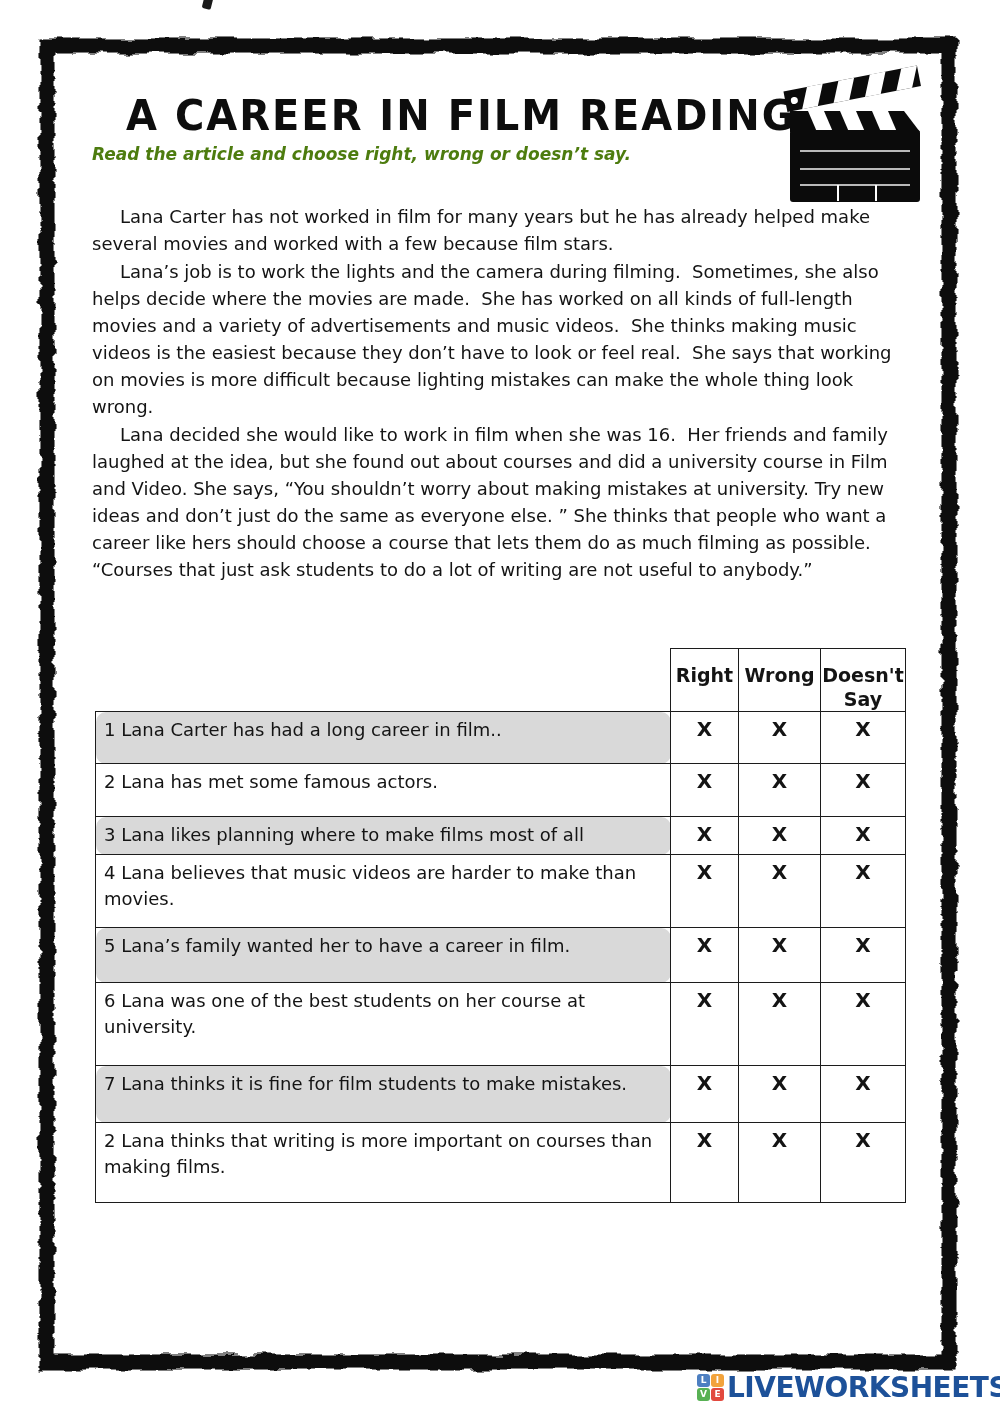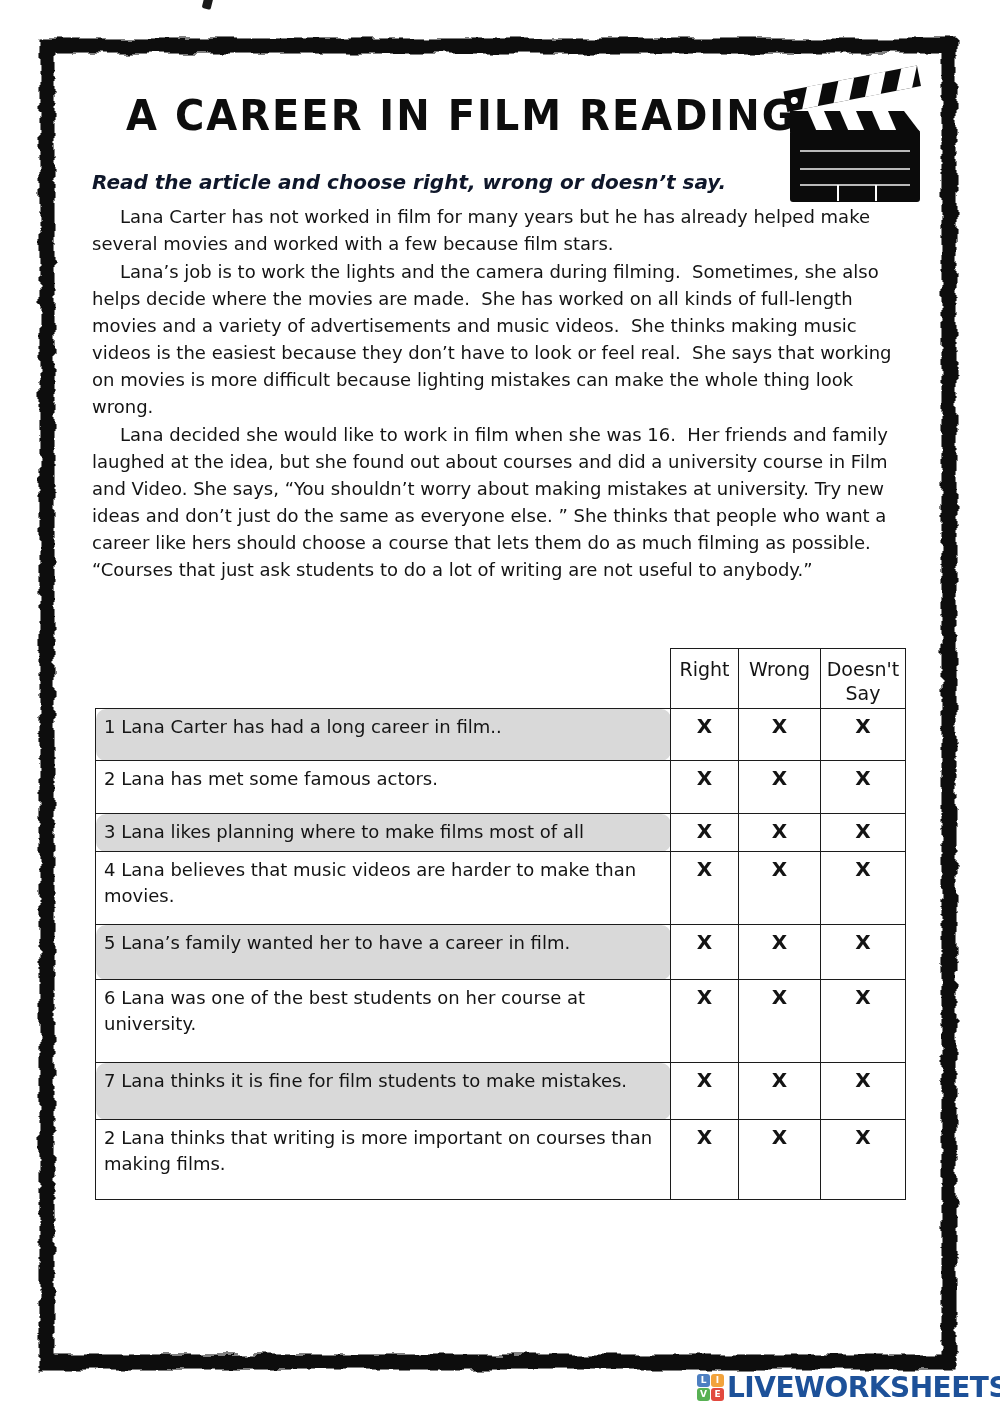--- a/index.html
+++ b/index.html
@@ -27,26 +27,26 @@
     color: #0d0d0d;
     white-space: nowrap;
     transform: scaleY(1.06);
   }
 
   .clapper-svg { position: absolute; left: 780px; top: 64px; }
 
   .instruction {
     position: absolute;
     left: 92px;
-    top: 170px;
+    top: 144px;
     width: 700px;
-    font-size: 20px;
+    font-size: 17px;
     font-style: italic;
     font-weight: 700;
-    color: #0f172a;
+    color: #4d7c0f;
   }
 
   .article {
     position: absolute;
     left: 92px;
     top: 203px;
     width: 818px;
     font-size: 18px;
     line-height: 27px;
     color: #141414;
@@ -69,24 +69,24 @@
   }
   .answers-table td {
     border: 1.5px solid #1c1c1c;
     vertical-align: top;
   }
   .answers-table td.blank {
     border: none;
     background: transparent;
   }
   .answers-table td.head {
-    font-weight: 400;
+    font-weight: 700;
     font-size: 19px;
     text-align: center;
-    padding-top: 8px;
+    padding-top: 14px;
     line-height: 24px;
   }
   .answers-table td.statement {
     padding: 5px 8px 0 8px;
     line-height: 26px;
     border-radius: 10px;
   }
   .answers-table tr.shaded td.statement { background: #d9d9d9; }
   .answers-table td.mark {
     text-align: center;

